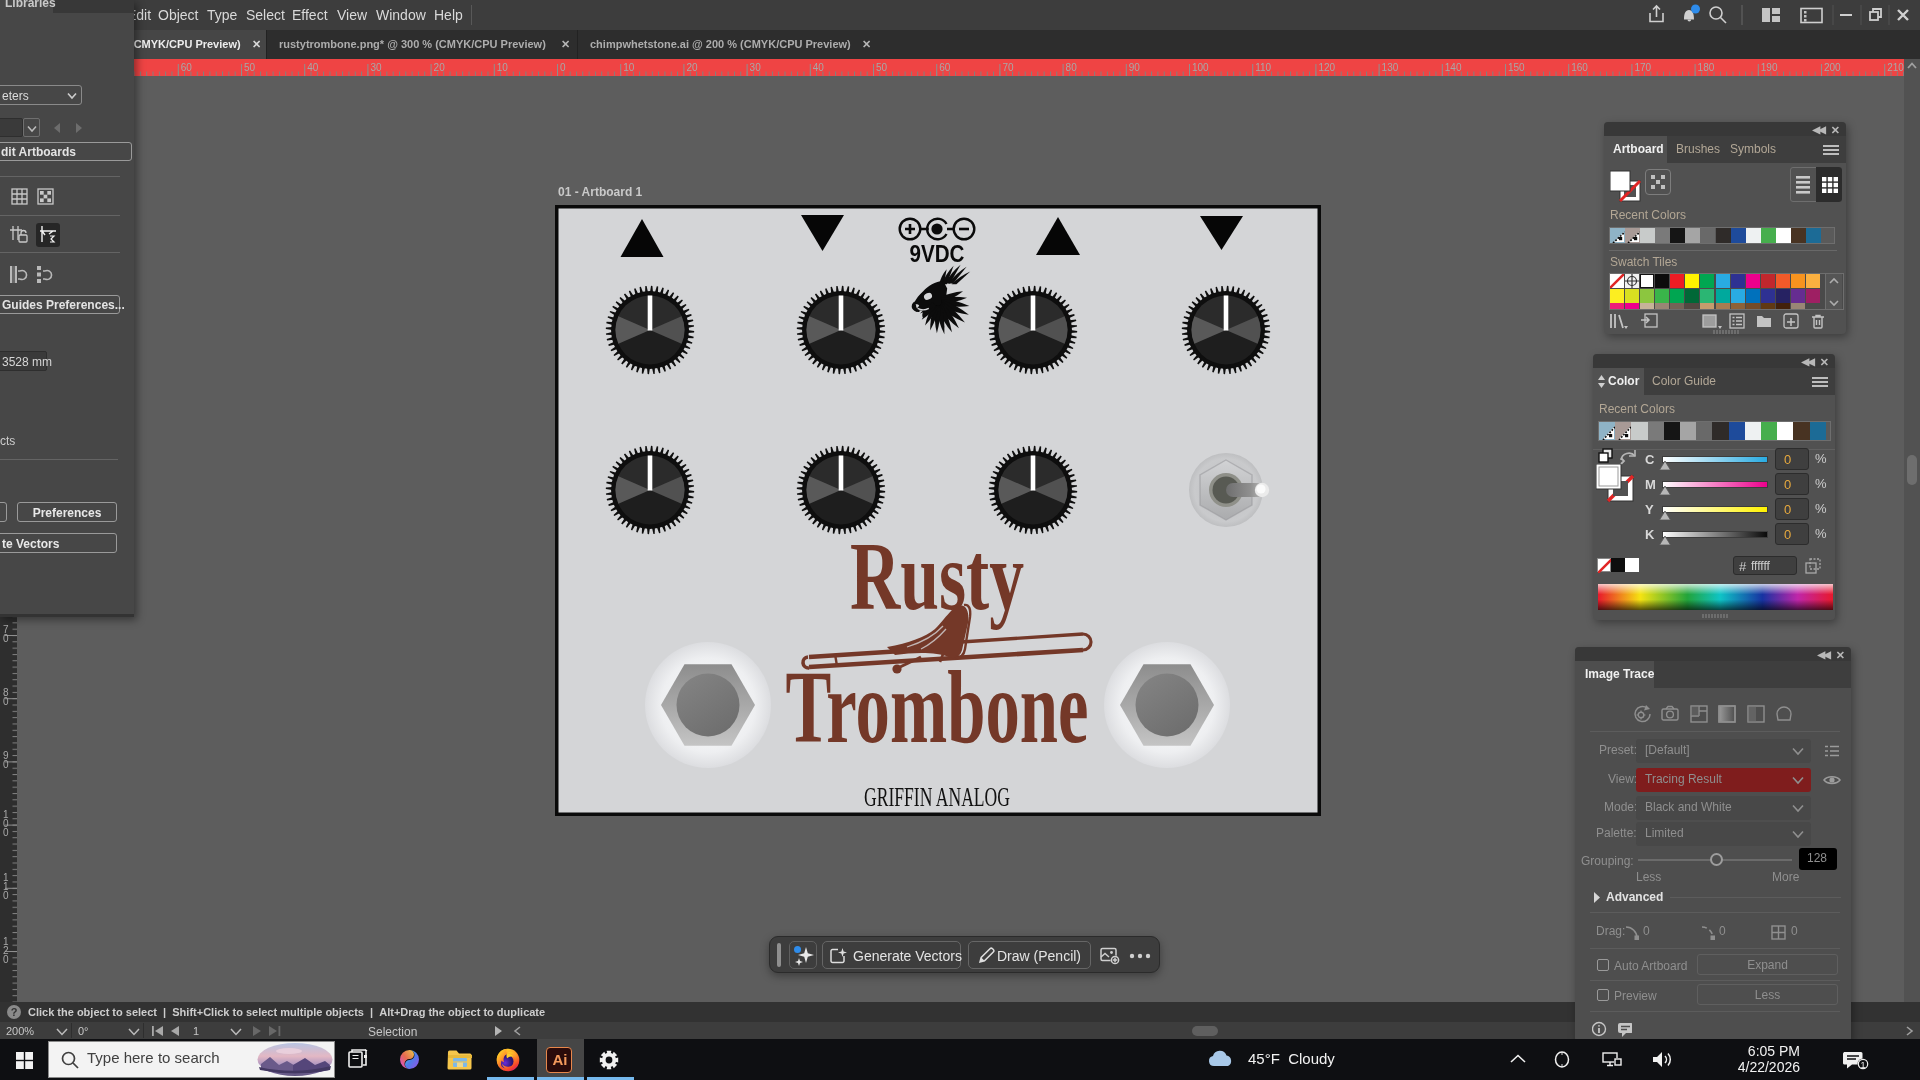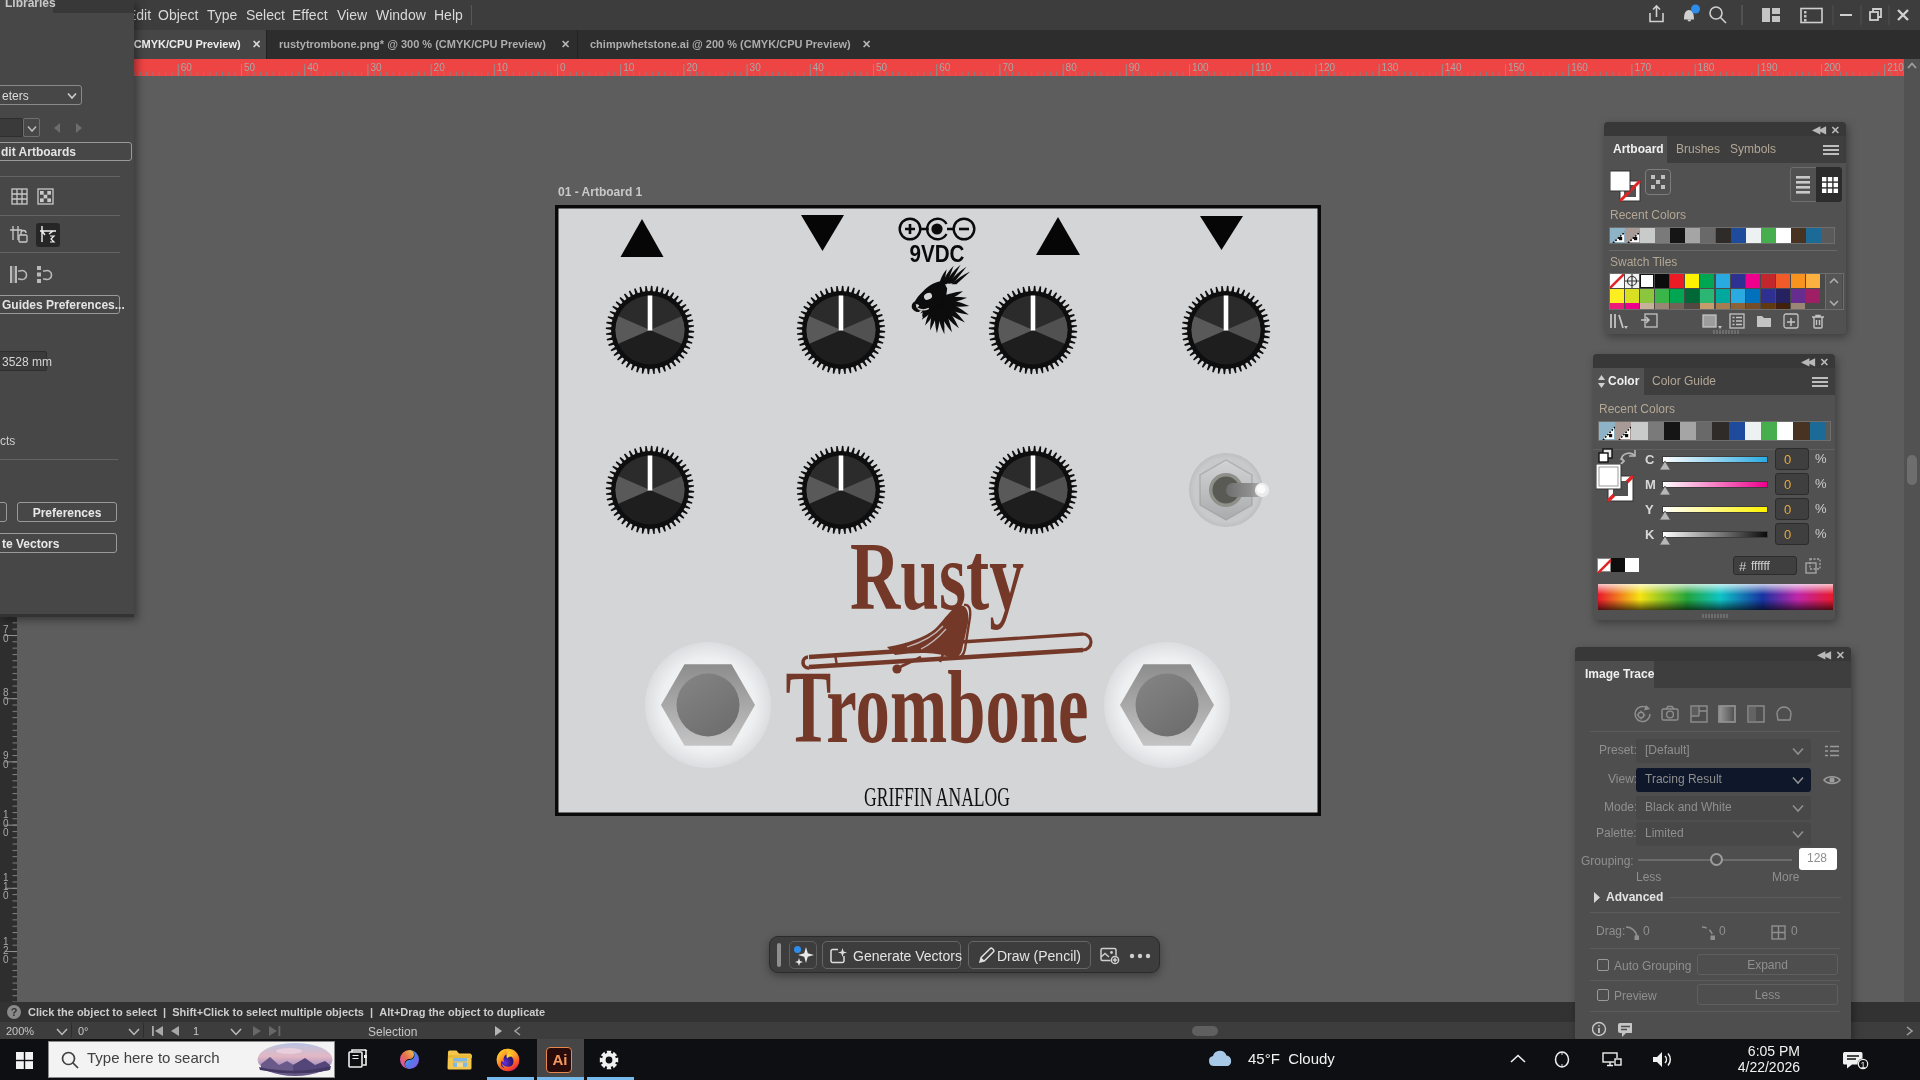--- a/index.html
+++ b/index.html
@@ -794,21 +794,21 @@
         <div class="abs" style="left:61px;top:92px;width:175px;height:24px;background:#484848;border-radius:3px;color:#8f8f8f;font-size:12px">
           <span style="position:absolute;left:9px;top:4px">[Default]</span>
           <svg style="position:absolute;right:7px;top:8px" width="12" height="9">
             <path d="M1,1.5 L6,7 L11,1.5" stroke="#8f8f8f" stroke-width="1.6" fill="none"></path>
           </svg>
         </div>
         <svg class="abs" style="left:249px;top:97px" width="16" height="14" fill="none" stroke="#9b9b9b" stroke-width="1.5">
           <path d="M1,2.5 h3 M1,7 h3 M1,11.5 h3 M6,2.5 h9 M6,7 h9 M6,11.5 h9"></path>
         </svg>
         <div class="abs" style="left:33px;top:125px;color:#8f8f8f;font-size:12px">View:</div>
-        <div class="abs" style="left:61px;top:121px;width:175px;height:24px;background:#0f172a;border-radius:3px;color:#8f8f8f;font-size:12px">
+        <div class="abs" style="left:61px;top:121px;width:175px;height:24px;background:#7f1d1d;border-radius:3px;color:#8f8f8f;font-size:12px">
           <span style="position:absolute;left:9px;top:4px">Tracing Result</span>
           <svg style="position:absolute;right:7px;top:8px" width="12" height="9">
             <path d="M1,1.5 L6,7 L11,1.5" stroke="#8f8f8f" stroke-width="1.6" fill="none"></path>
           </svg>
         </div>
         <svg class="abs" style="left:248px;top:126px" width="18" height="14" fill="none" stroke="#9b9b9b" stroke-width="1.5">
           <path d="M1,7 C4,2.5 14,2.5 17,7 C14,11.5 4,11.5 1,7 Z"></path>
           <circle cx="9" cy="7" r="2.6" fill="#9b9b9b" stroke="none"></circle>
         </svg>
         <div class="abs" style="left:29px;top:153px;color:#8f8f8f;font-size:12px">Mode:</div>
@@ -821,21 +821,21 @@
         <div class="abs" style="left:21px;top:179px;color:#8f8f8f;font-size:12px">Palette:</div>
         <div class="abs" style="left:61px;top:175px;width:175px;height:24px;background:#484848;border-radius:3px;color:#8f8f8f;font-size:12px">
           <span style="position:absolute;left:9px;top:4px">Limited</span>
           <svg style="position:absolute;right:7px;top:8px" width="12" height="9">
             <path d="M1,1.5 L6,7 L11,1.5" stroke="#8f8f8f" stroke-width="1.6" fill="none"></path>
           </svg>
         </div>
         <div class="abs" style="left:6px;top:207px;color:#8f8f8f;font-size:12px">Grouping:</div>
         <div class="abs" style="left:63px;top:212px;width:154px;height:2px;background:#6b6b6b"></div>
         <div class="abs" style="left:135px;top:206px;width:13px;height:13px;border:2.6px solid #9d9d9d;border-radius:50%;background:#4e4e4e"></div>
-        <div class="abs" style="left:224px;top:201px;width:38px;height:22px;background:#ffffff;border-radius:3px;color:#8f8f8f;font-size:12px">
+        <div class="abs" style="left:224px;top:201px;width:38px;height:22px;background:#000000;border-radius:3px;color:#8f8f8f;font-size:12px">
           <span style="position:absolute;left:8px;top:3px">128</span>
         </div>
         <div class="abs" style="left:61px;top:223px;color:#8f8f8f;font-size:12px">Less</div>
         <div class="abs" style="left:197px;top:223px;color:#8f8f8f;font-size:12px">More</div>
         <svg class="abs" style="left:18px;top:245px" width="8" height="11">
           <path d="M1,0 L7,5.5 L1,11 Z" fill="#d6d6d6"></path>
         </svg>
         <div class="abs" style="left:31px;top:243px;color:#e2e2e2;font-size:12px;font-weight:bold">Advanced</div>
         <div class="sep" style="left:95px;top:250px;width:171px;background:#5c5c5c"></div>
         <div class="sep" style="left:15px;top:265px;width:250px;background:#5c5c5c"></div>
@@ -850,21 +850,21 @@
           <rect x="10.5" y="10.5" width="4.5" height="4.5" fill="#8f8f8f" stroke="none"></rect>
         </svg>
         <div class="abs" style="left:144px;top:277px;color:#8f8f8f;font-size:12px">0</div>
         <svg class="abs" style="left:196px;top:278px" width="16" height="15" fill="none" stroke="#8f8f8f" stroke-width="1.4">
           <rect x="1" y="1" width="13" height="13"></rect>
           <path d="M7.5,1 V14 M1,7.5 H14"></path>
         </svg>
         <div class="abs" style="left:216px;top:277px;color:#8f8f8f;font-size:12px">0</div>
         <div class="sep" style="left:15px;top:301px;width:250px;background:#5c5c5c"></div>
         <div class="abs" style="left:22px;top:312px;width:12px;height:12px;border:1.4px solid #9a9a9a;border-radius:2px"></div>
-        <div class="abs" style="left:39px;top:312px;color:#8f8f8f;font-size:12px">Auto Grouping</div>
+        <div class="abs" style="left:39px;top:312px;color:#8f8f8f;font-size:12px">Auto Artboard</div>
         <div class="abs" style="left:122px;top:307px;width:141px;height:21px;border:1px solid #5f5f5f;border-radius:3px;color:#8f8f8f;font-size:12px;text-align:center"><span style="position:relative;top:3px">Expand</span></div>
         <div class="sep" style="left:15px;top:333px;width:250px;background:#5c5c5c"></div>
         <div class="abs" style="left:22px;top:342px;width:12px;height:12px;border:1.4px solid #9a9a9a;border-radius:2px"></div>
         <div class="abs" style="left:39px;top:342px;color:#8f8f8f;font-size:12px">Preview</div>
         <div class="abs" style="left:122px;top:337px;width:141px;height:21px;border:1px solid #5f5f5f;border-radius:3px;color:#8f8f8f;font-size:12px;text-align:center"><span style="position:relative;top:3px">Less</span></div>
         <div class="sep" style="left:15px;top:364px;width:250px;background:#5c5c5c"></div>
         <svg class="abs" style="left:17px;top:374px" width="40" height="16" fill="none" stroke="#c6c6c6" stroke-width="1.4">
           <circle cx="7" cy="8" r="6.5"></circle>
           <path d="M7,7 V12 M7,4.2 V5.5" stroke-width="1.8"></path>
           <g transform="translate(26,0)">

